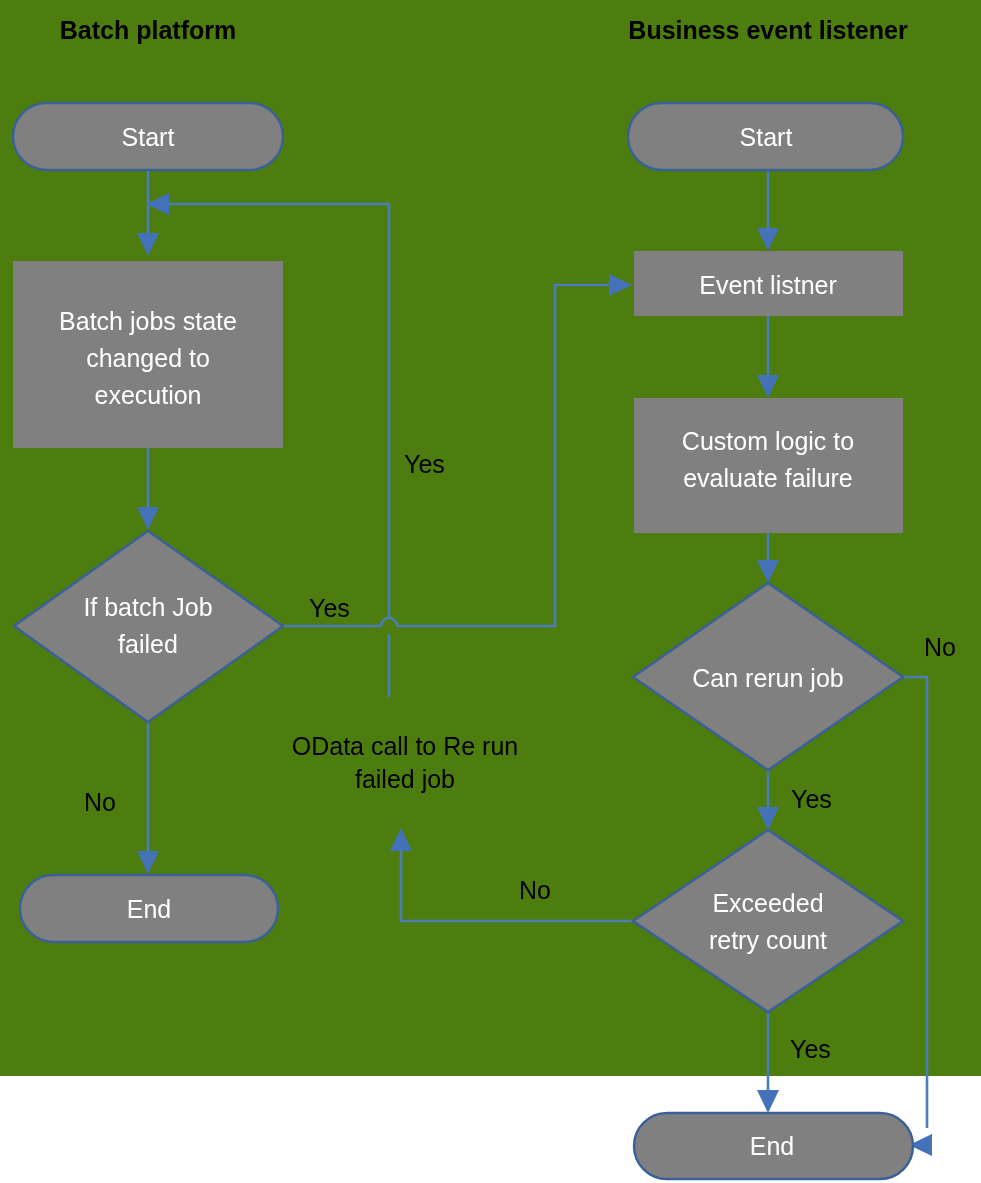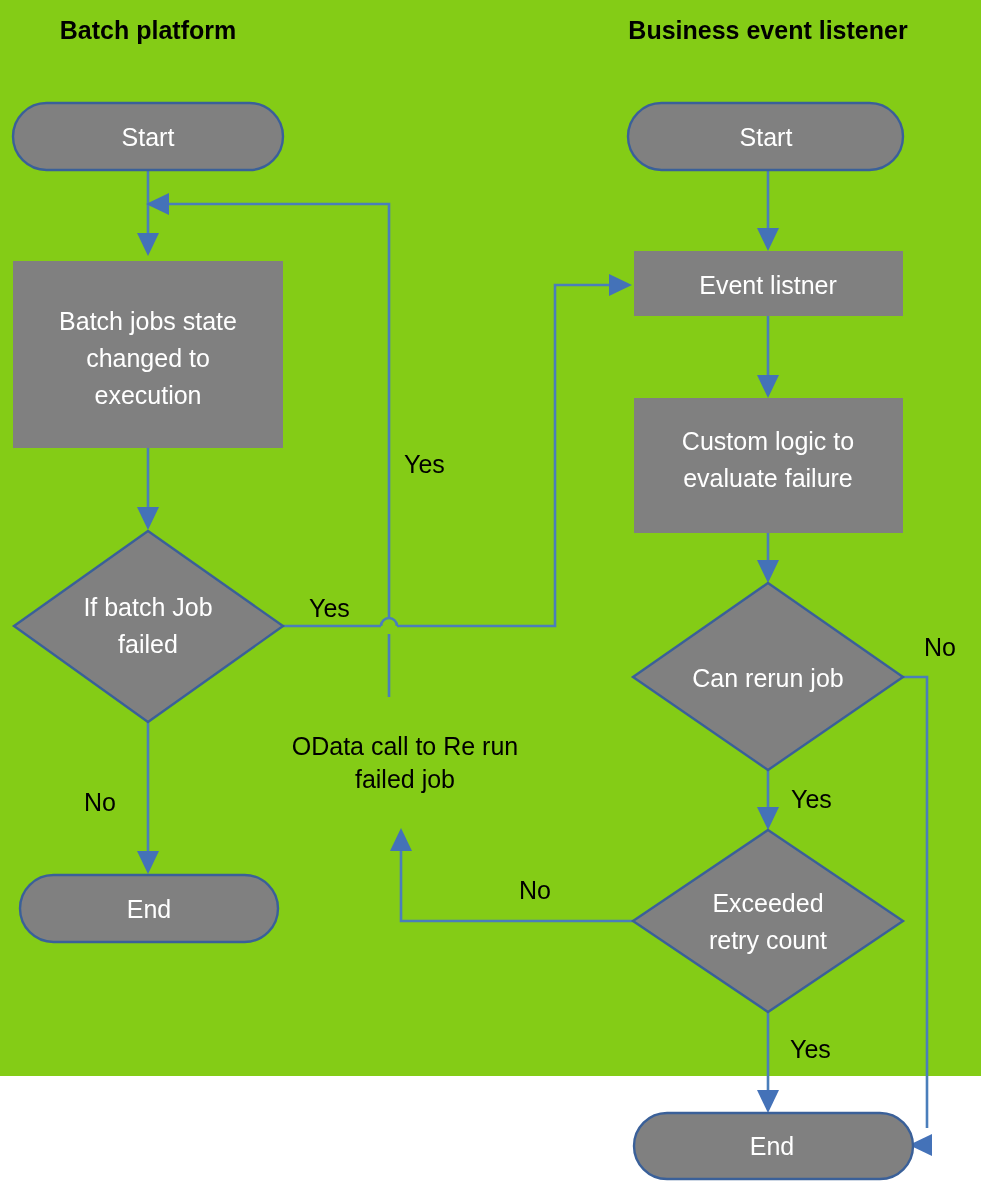--- a/index.html
+++ b/index.html
@@ -10,21 +10,21 @@
   body {
     width: 981px;
     height: 1183px;
     font-family: "Liberation Sans", sans-serif;
     overflow: hidden;
   }
   #diagram-root {
     position: relative;
     width: 981px;
     height: 1076px;
-    background: #84cc16;
+    background: #4d7c0f;
   }
   svg#flow {
     position: absolute;
     left: 0;
     top: 0;
     width: 981px;
     height: 1183px;
     display: block;
   }
   .lane-title {

